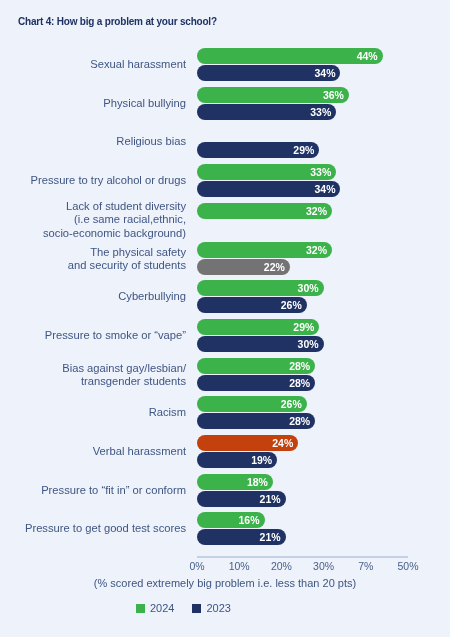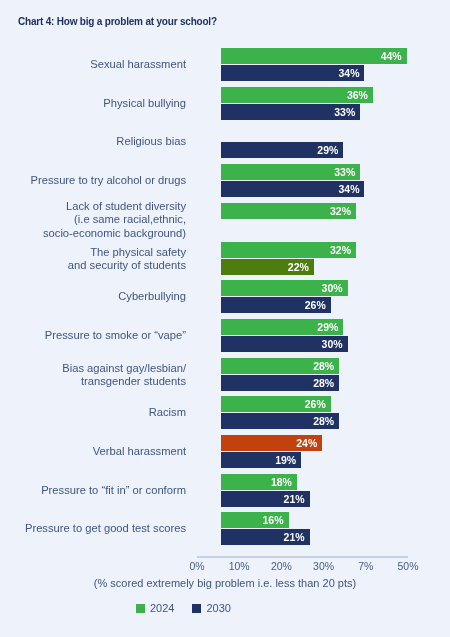--- a/index.html
+++ b/index.html
@@ -60,23 +60,22 @@
     left: 197px;
     top: 0;
     width: 211px;
     height: 34px;
   }
 
   .bar {
     position: absolute;
     left: 0;
     height: 16px;
-    border-radius: 0;
+    border-radius: 8px;
     box-sizing: border-box;
-    margin-left: 24px;
   }
   .bar.y2024 { top: 0px;  background: #3cb24a; }
   .bar.y2023 { top: 17px; background: #1f3263; }
 
   .bar-value {
     position: absolute;
     right: 5px;
     top: 50%;
     transform: translateY(-50%);
     font-size: 10.5px;
@@ -200,21 +199,21 @@
         </div>
       </div>
     </div>
     <div class="row" style="top: 194.5px;">
       <div class="cat-label">The physical safety
 and security of students</div>
       <div class="bars">
         <div class="bar y2024" style="width: 135.04px; background: rgb(60, 178, 74);">
           <span class="bar-value">32%</span>
         </div>
-        <div class="bar y2023" style="width: 92.84px; background: #4d7c0f;">
+        <div class="bar y2023" style="width: 92.84px; background: #737373;">
           <span class="bar-value">22%</span>
         </div>
       </div>
     </div>
     <div class="row" style="top: 233.2px;">
       <div class="cat-label">Cyberbullying</div>
       <div class="bars">
         <div class="bar y2024" style="width: 126.6px; background: rgb(60, 178, 74);">
           <span class="bar-value">30%</span>
         </div>
@@ -302,15 +301,15 @@
     <span class="tick" style="left: 408px;">50%</span>
   </div>
 <div id="axis-caption">(% scored extremely big problem i.e. less than 20 pts)</div>
 <div id="legend">
     <div class="legend-item">
       <span class="legend-swatch" style="background: rgb(60, 178, 74);"></span>
       <span class="legend-label">2024</span>
     </div>
     <div class="legend-item">
       <span class="legend-swatch" style="background: rgb(31, 50, 99);"></span>
-      <span class="legend-label">2030</span>
+      <span class="legend-label">2023</span>
     </div>
   </div>
 
 </body></html>

